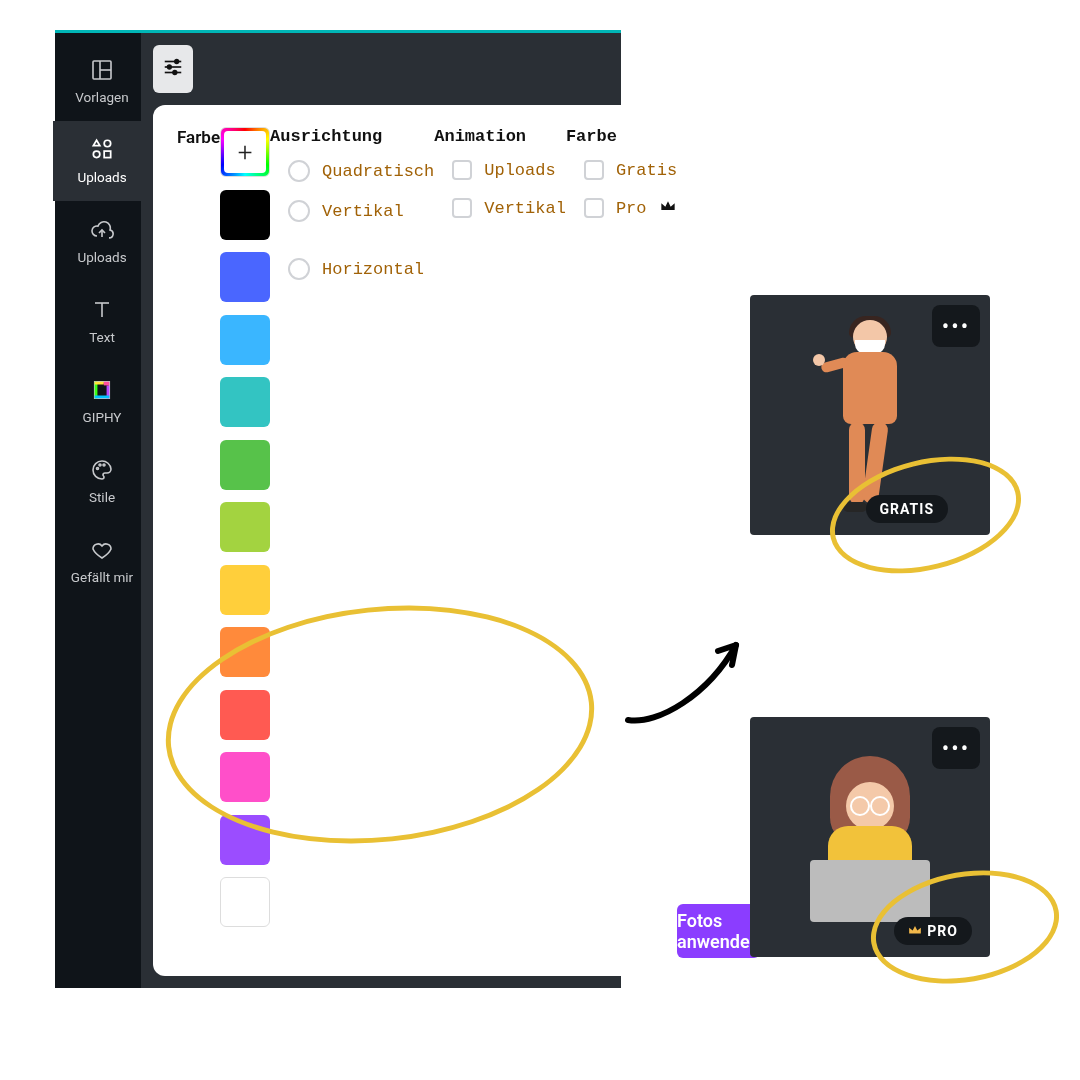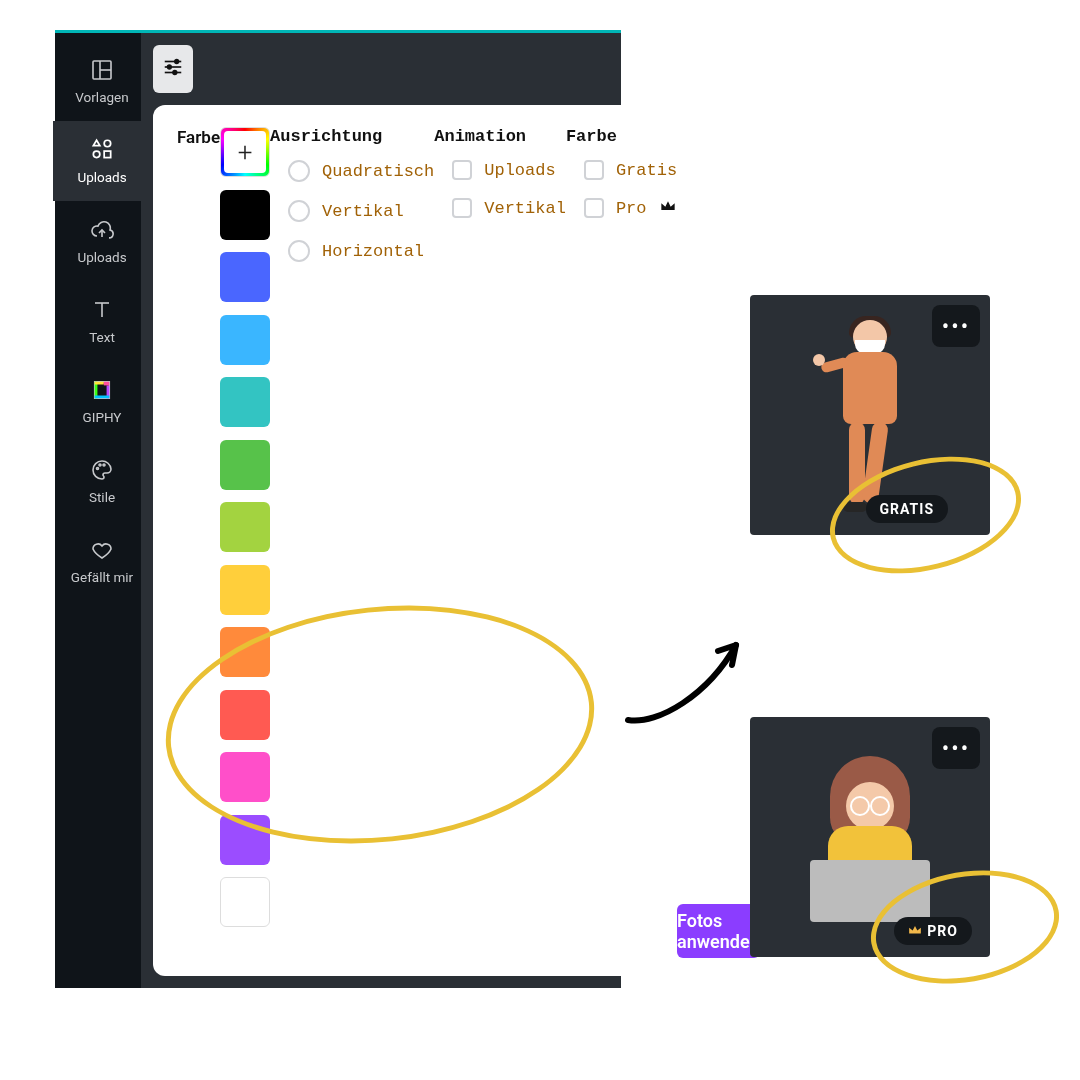--- a/index.html
+++ b/index.html
@@ -410,21 +410,21 @@
         <div class="section-title">Ausrichtung</div>
         <div class="option-row">
           <div class="option">
               <span class="radio"></span>
               <span>Quadratisch</span>
             </div>
           <div class="option">
               <span class="radio"></span>
               <span>Vertikal</span>
             </div>
-          <div class="option" style="">
+          <div class="option" style="margin-top:18px">
               <span class="radio"></span>
               <span>Horizontal</span>
             </div>
         </div>
       </div>
 
       <div class="option-group">
         <div class="section-title">Animation</div>
         <div class="option-row">
           <div class="option">

